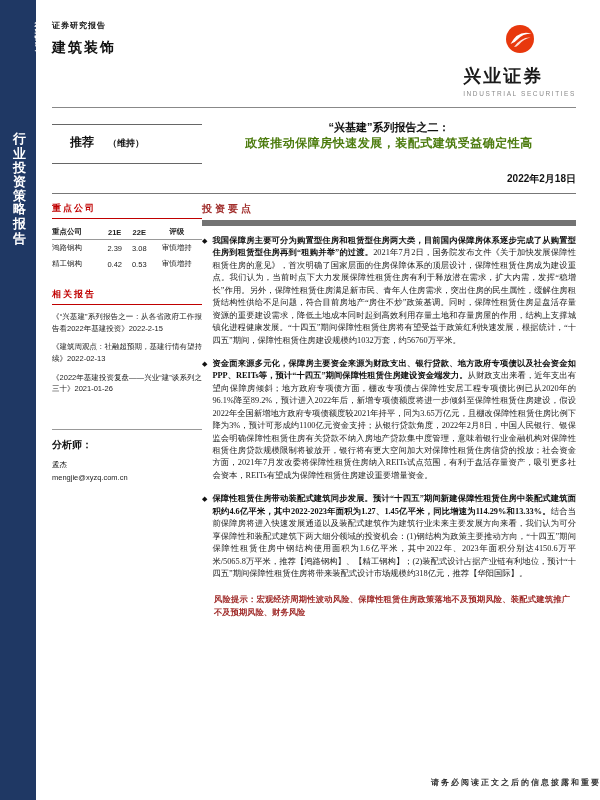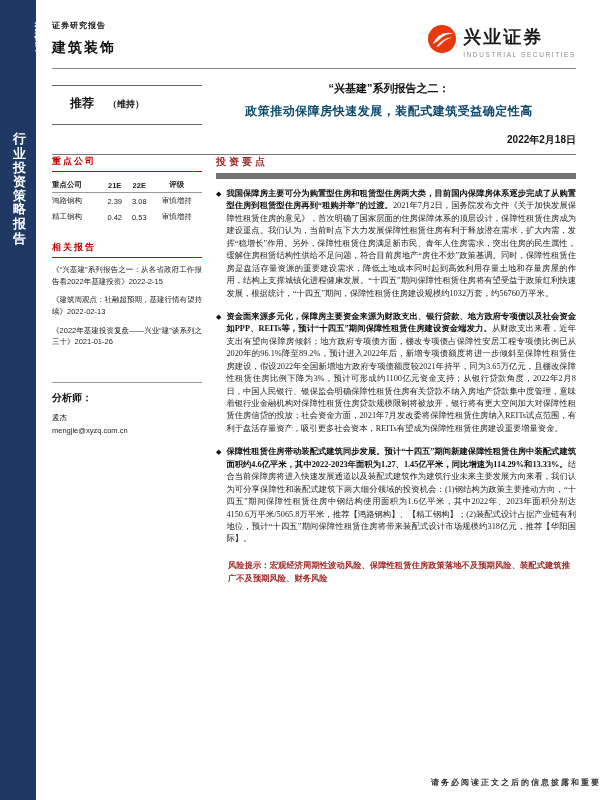--- a/index.html
+++ b/index.html
@@ -14,40 +14,40 @@
   .sidebar-main { position:absolute; top:122px; left:0; writing-mode:vertical-rl; margin-left:10px;
     color:#fff; font-size:13px; font-weight:bold; letter-spacing:14px; }
 
   .content { position:absolute; left:36px; top:0; width:564px; height:800px; padding:20px 24px 0 16px; }
 
   
   .header-row { display:flex; justify-content:space-between; align-items:flex-start;
     border-bottom:1px solid #888; padding-bottom:10px; }
   .report-type { font-size:8px; font-weight:bold; color:#111; letter-spacing:1px; }
   .industry { font-size:14px; font-weight:bold; color:#111; margin-top:8px; letter-spacing:2px; }
-  .brand { display:flex; align-items:center; gap:6px; margin-top:4px; }
+  .brand { display:flex; align-items:center; gap:6px; margin-top:4px;flex-direction:column; }
   .brand-text { text-align:left; }
   .brand-name { font-size:18px; font-weight:bold; color:#1a1a1a; letter-spacing:2px; }
   .brand-sub { font-size:6.5px; color:#8a8a8a; letter-spacing:1.6px; margin-top:2px; }
 
   
   .title-row { display:flex; margin-top:10px; }
   .rating-box { width:150px; border-top:1px solid #666; border-bottom:1px solid #666;
     padding:9px 4px 9px 18px; margin-top:6px; height:40px; display:flex; align-items:baseline; gap:14px; }
   .rating { font-size:12px; font-weight:bold; color:#111; }
   .rating-status { font-size:9px; font-weight:bold; color:#111; }
   .titles { flex:1; text-align:center; padding-top:2px; }
   .t1 { font-size:11px; font-weight:bold; color:#111; }
-  .t2 { font-size:12px; font-weight:bold; color:#0c4a6e; margin-top:7px; letter-spacing:0.5px; }
+  .t2 { font-size:12px; font-weight:bold; color:#4d7c0f; letter-spacing:0.5px; }
 
   .date-row { text-align:right; font-size:10px; font-weight:bold; color:#111;
     margin-top:8px; padding-bottom:7px; border-bottom:1px solid #777; }
 
   
-  .columns { display:flex; gap:14px; }
+  .columns { display:flex; margin-top:8px; }
   .left-col { width:150px; flex:none; }
   .right-col { flex:1; }
 
   .sec-head { color:#c00000; font-size:9px; font-weight:bold; letter-spacing:2px;
     border-bottom:1.5px solid #c00000; padding-bottom:3px; margin-bottom:6px; }
   .co-table { width:100%; border-collapse:collapse; font-size:7.5px; color:#222; }
   .co-table th { font-weight:bold; border-bottom:1px solid #999; padding:2px 0; text-align:center; }
   .co-table th:first-child, .co-table td:first-child { text-align:left; }
   .co-table td { padding:3px 0; text-align:center; }
   .related-item { font-size:7.5px; color:#222; line-height:1.55; margin-bottom:7px; text-align:justify; }

